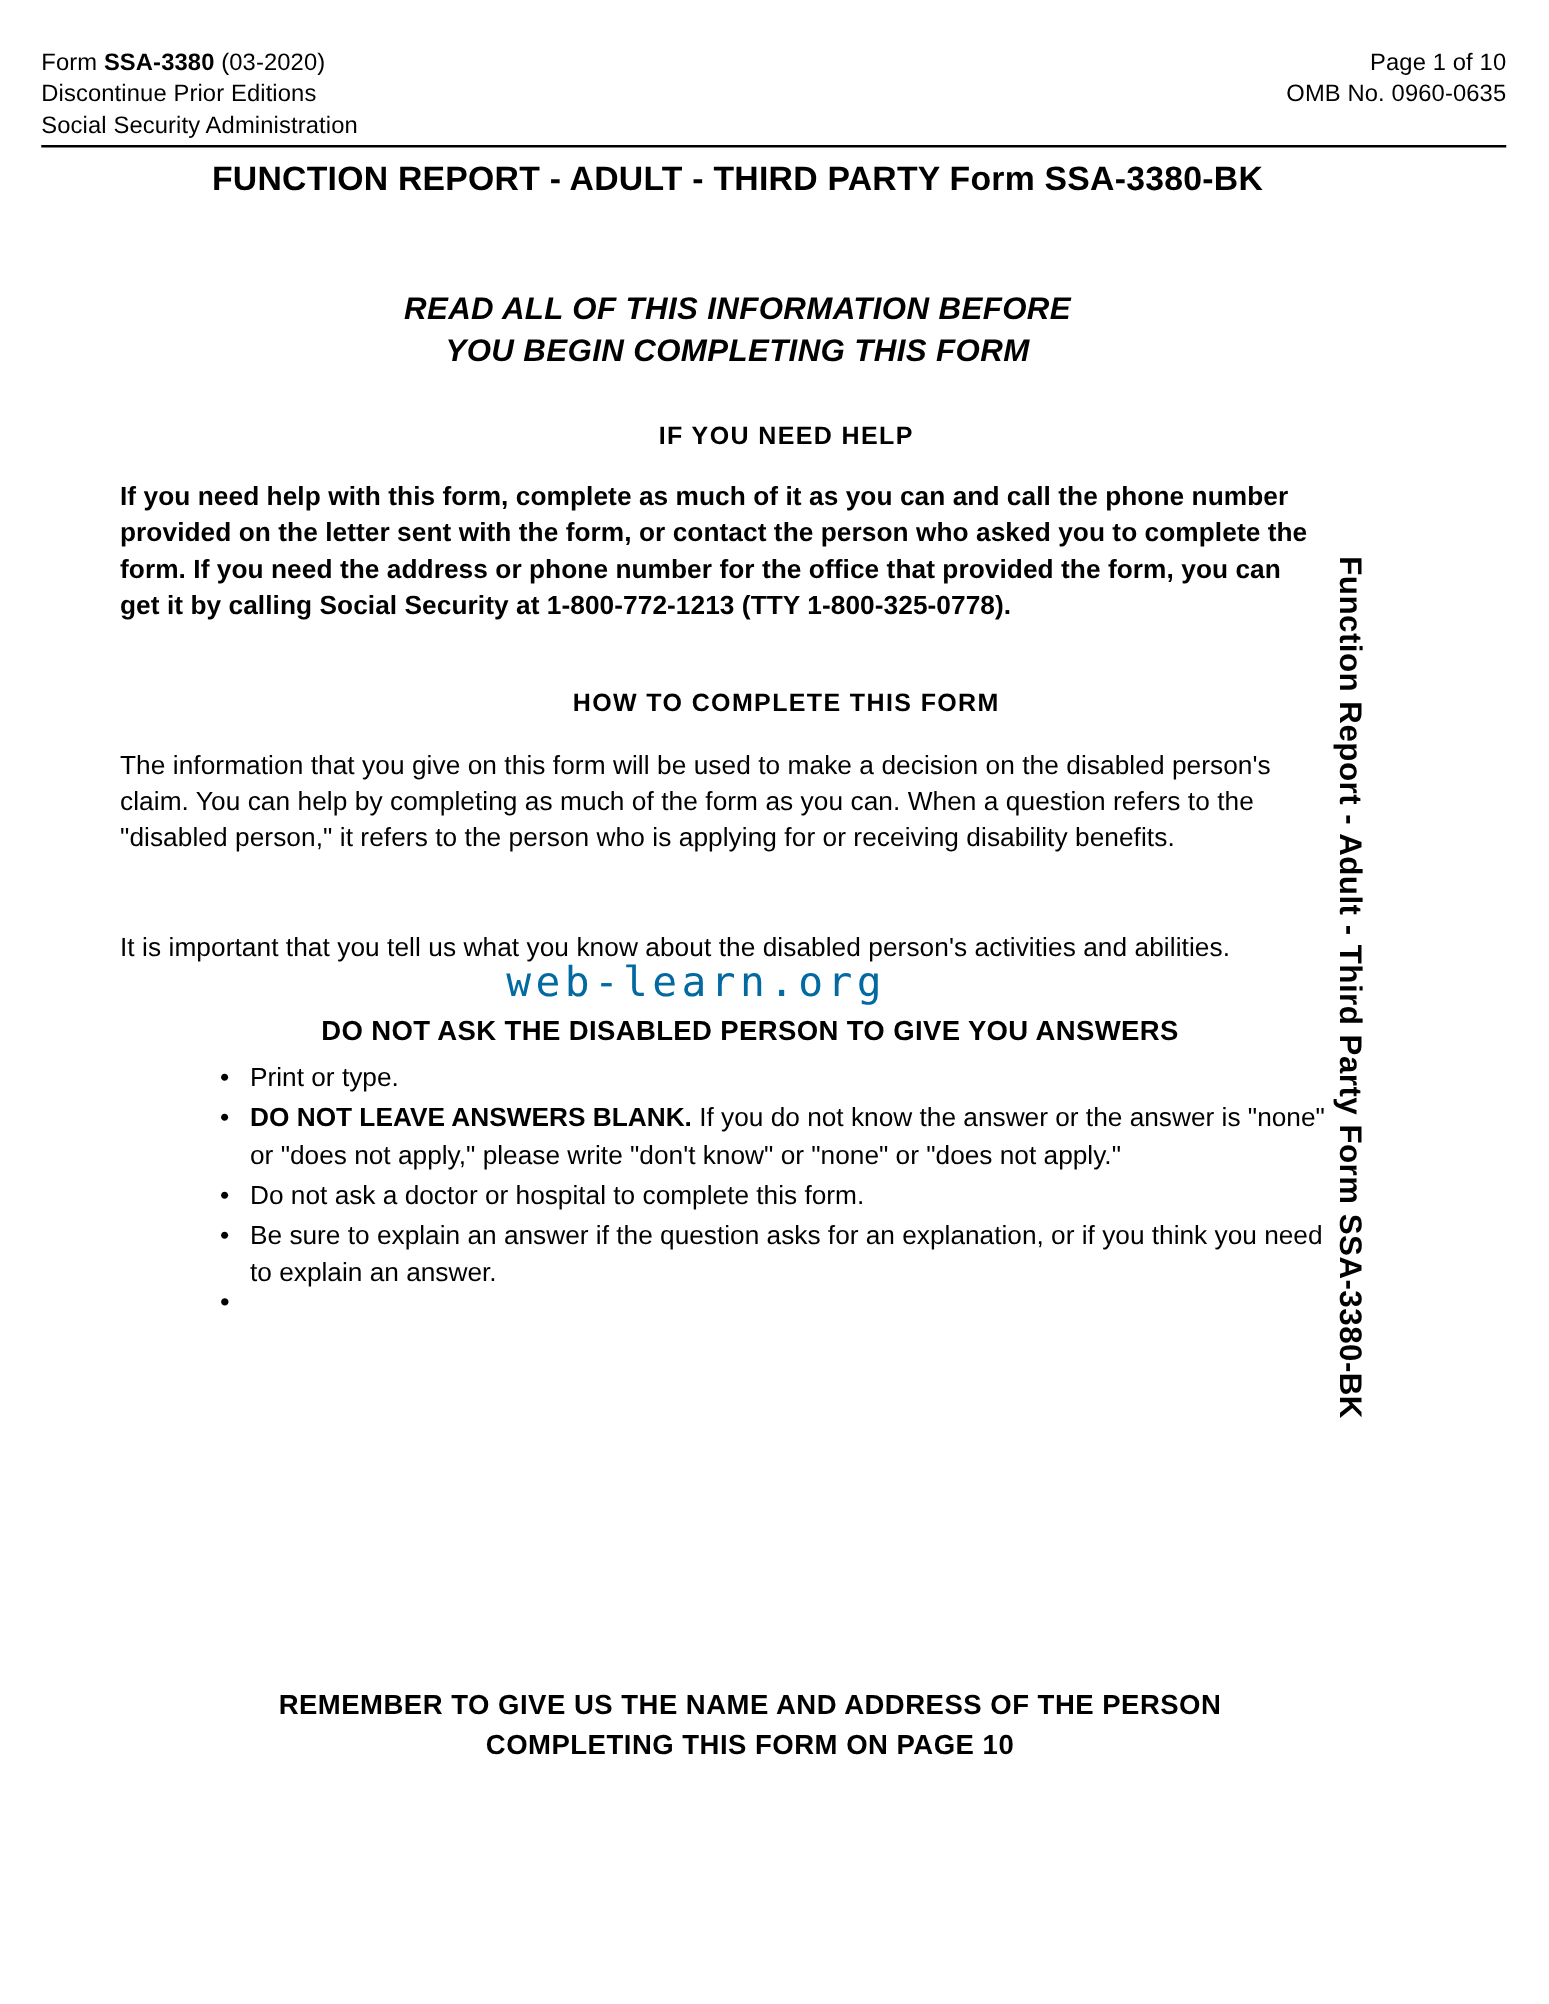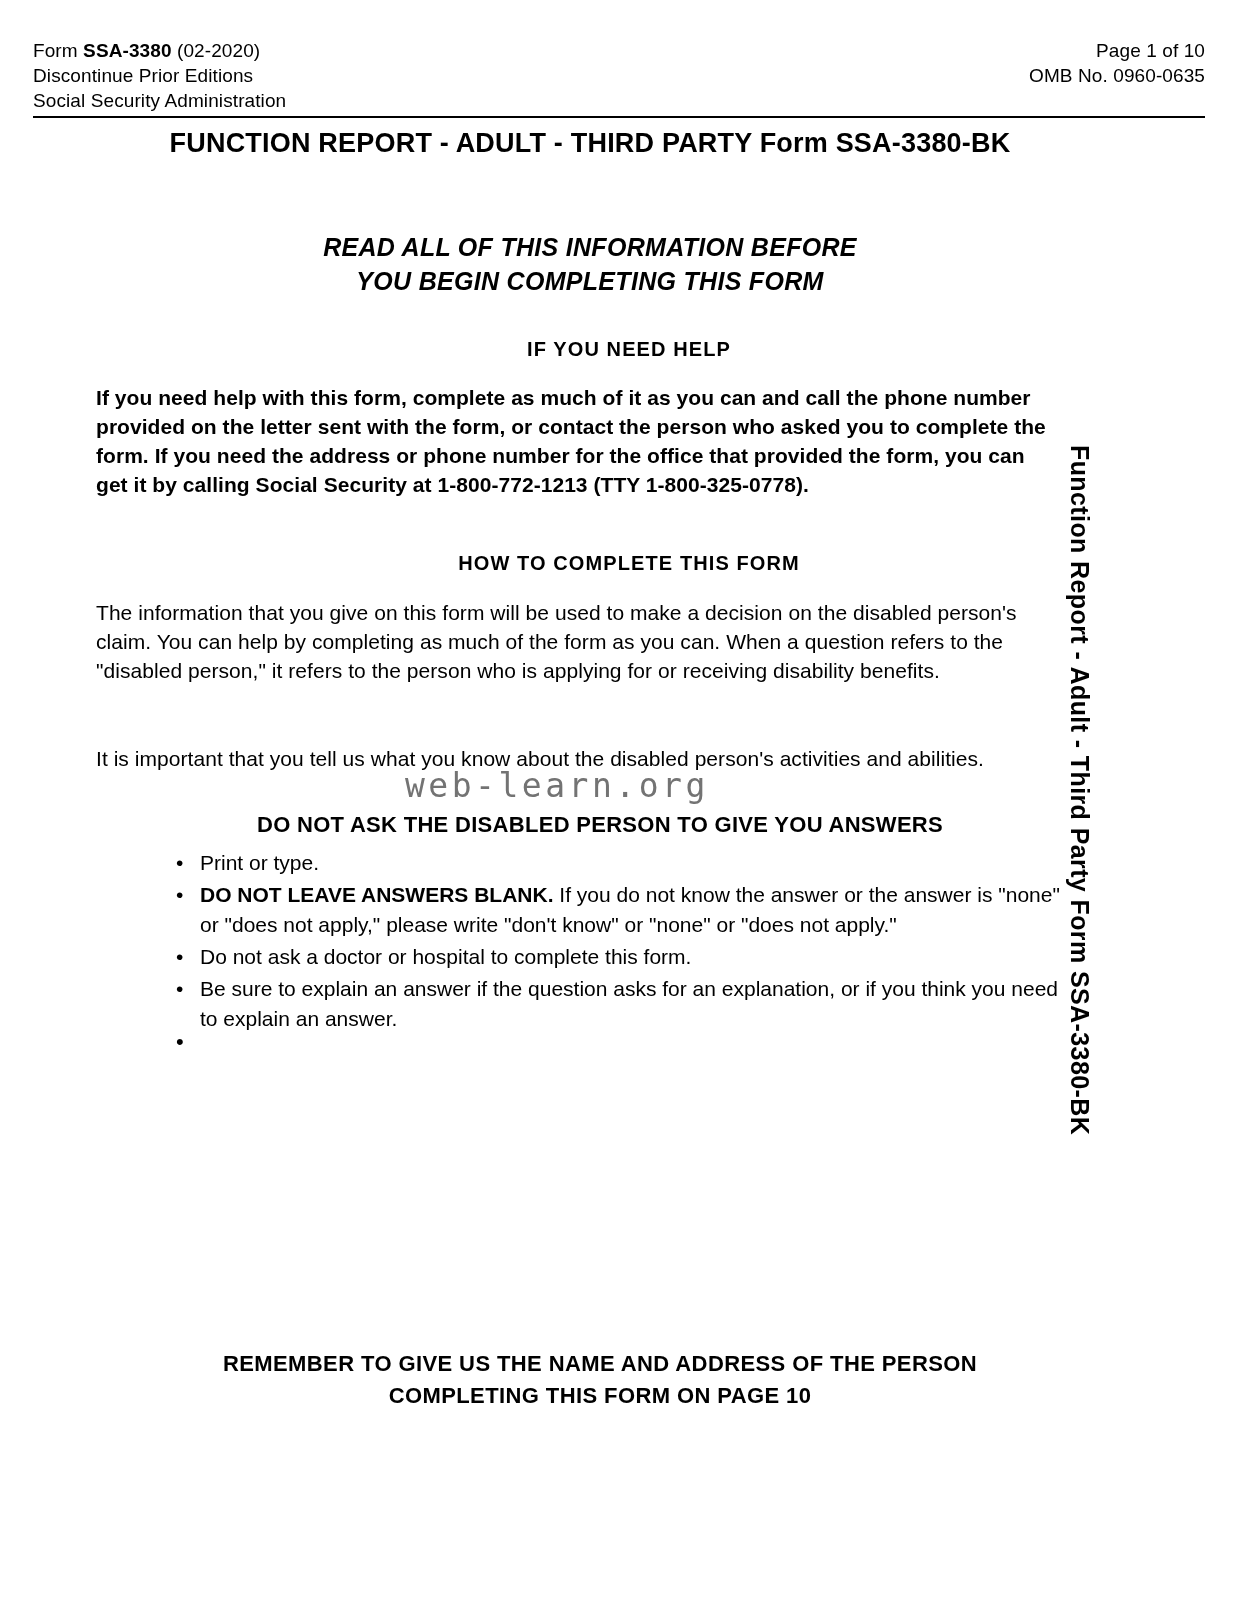--- a/index.html
+++ b/index.html
@@ -97,21 +97,21 @@
   .para-imp  { top: 744px; }
 
   
   .watermark {
     position: absolute;
     left: 405px;
     top: 766px;
     font-family: "DejaVu Sans Mono", monospace;
     font-size: 33px;
     letter-spacing: 3.5px;
-    color: #737373;
+    color: #0369a1;
     white-space: nowrap;
   }
 
   
   .do-not-ask {
     position: absolute;
     left: 0;
     top: 812px;
     width: 1200px;
     text-align: center;
@@ -170,21 +170,21 @@
     letter-spacing: .4px;
   }
 </style>
 </head>
 <body>
 
 <div class="page">
 
   <div class="header">
     <div class="header-left">
-      <div><span>Form </span><span class="bold">SSA-3380</span><span> (02-2020)</span></div>
+      <div><span>Form </span><span class="bold">SSA-3380</span><span> (03-2020)</span></div>
       <div>Discontinue Prior Editions</div>
       <div>Social Security Administration</div>
     </div>
     <div class="header-right">
       <div>Page 1 of 10</div>
       <div>OMB  No. 0960-0635</div>
     </div>
   </div>
 
   <div class="rule"></div>

